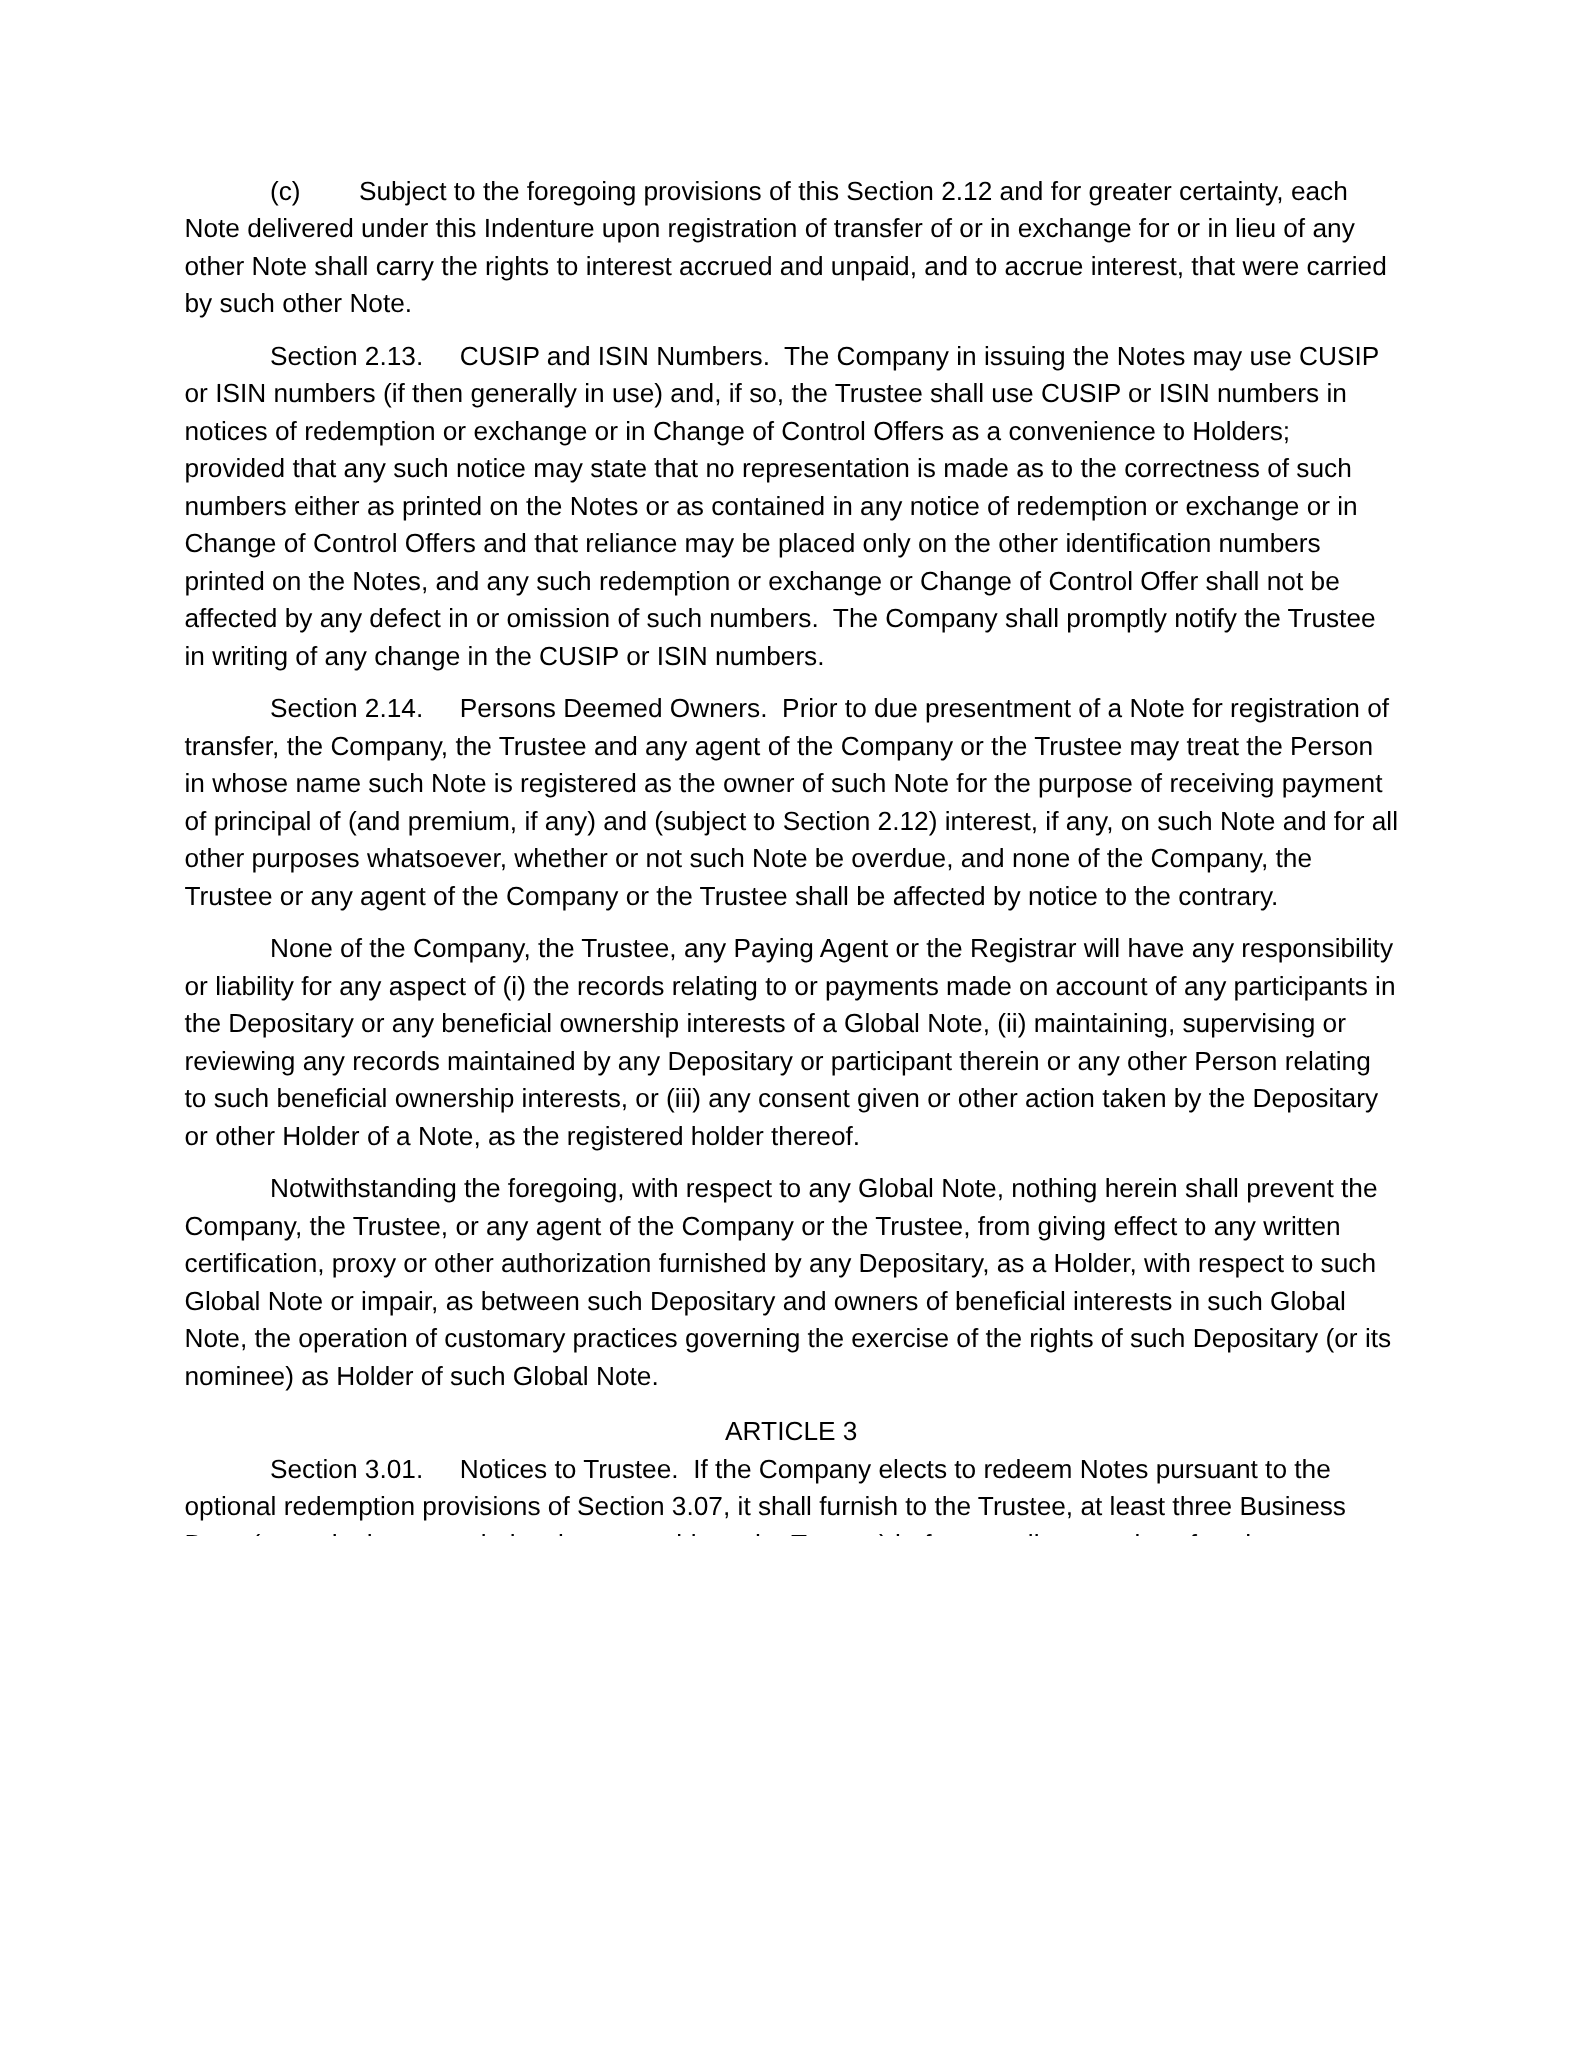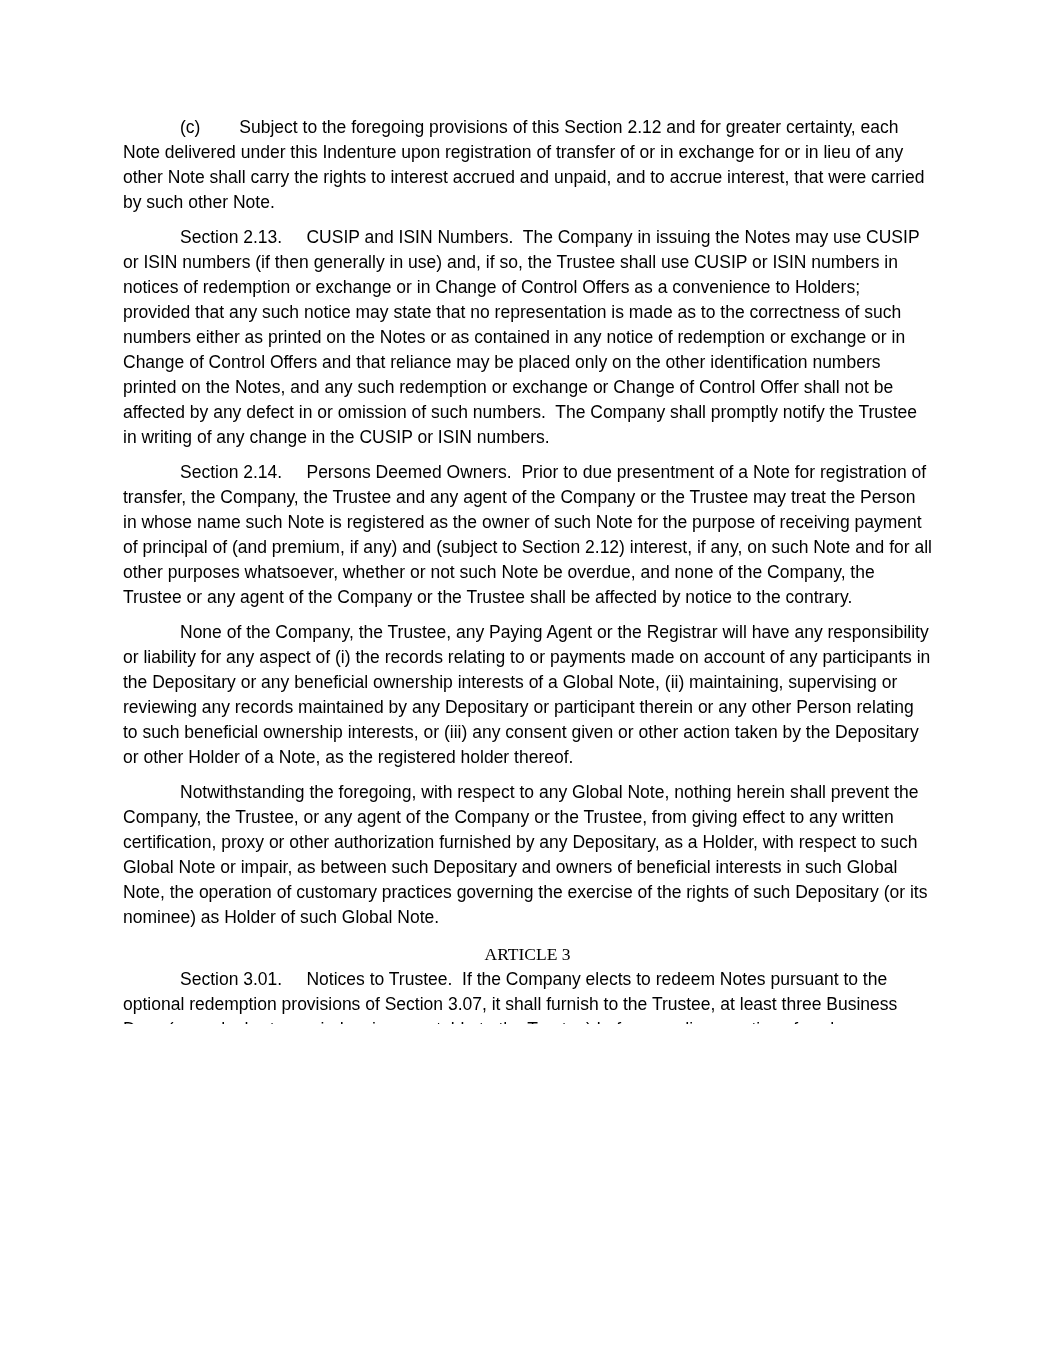--- a/index.html
+++ b/index.html
@@ -22,21 +22,20 @@
     }
     p.body-para {
       margin: 0 0 10px 0;
       text-indent: 57px;
       white-space: pre-wrap;
       text-align: left;
     }
     .article-title {
       text-align: center;
       margin: 12px 0 0 0;
-      font-family: Liberation Serif, serif;
     }
     .article-subtitle {
       text-align: center;
       font-variant: small-caps;
       letter-spacing: 0.3px;
       margin: 4px 0 16px 0;
     }
     .page-number {
       position: absolute;
       bottom: 72px;

